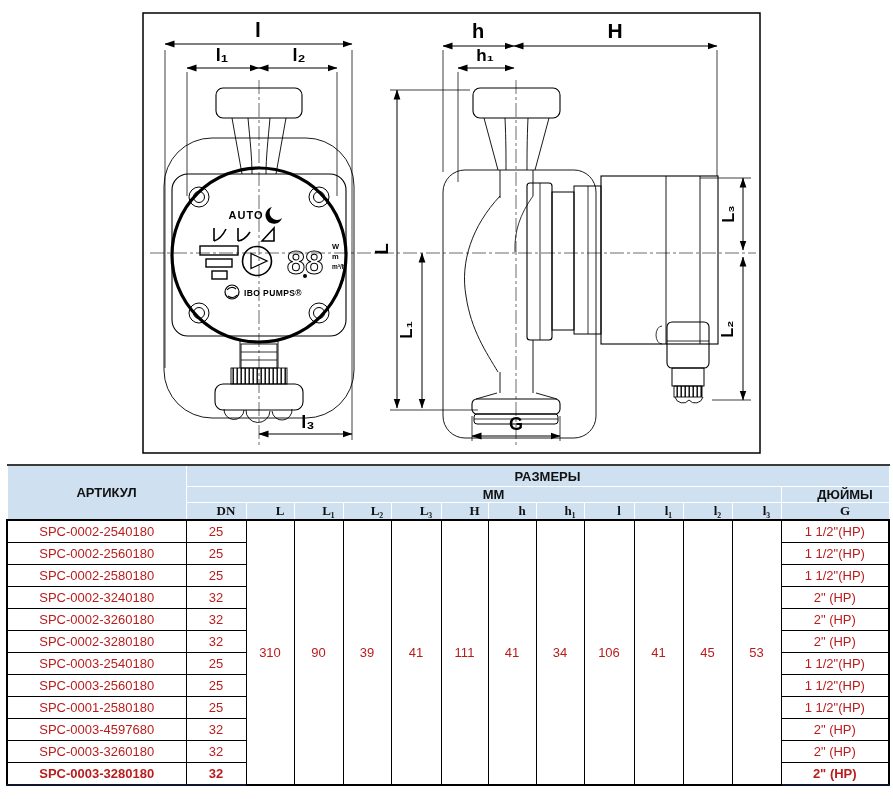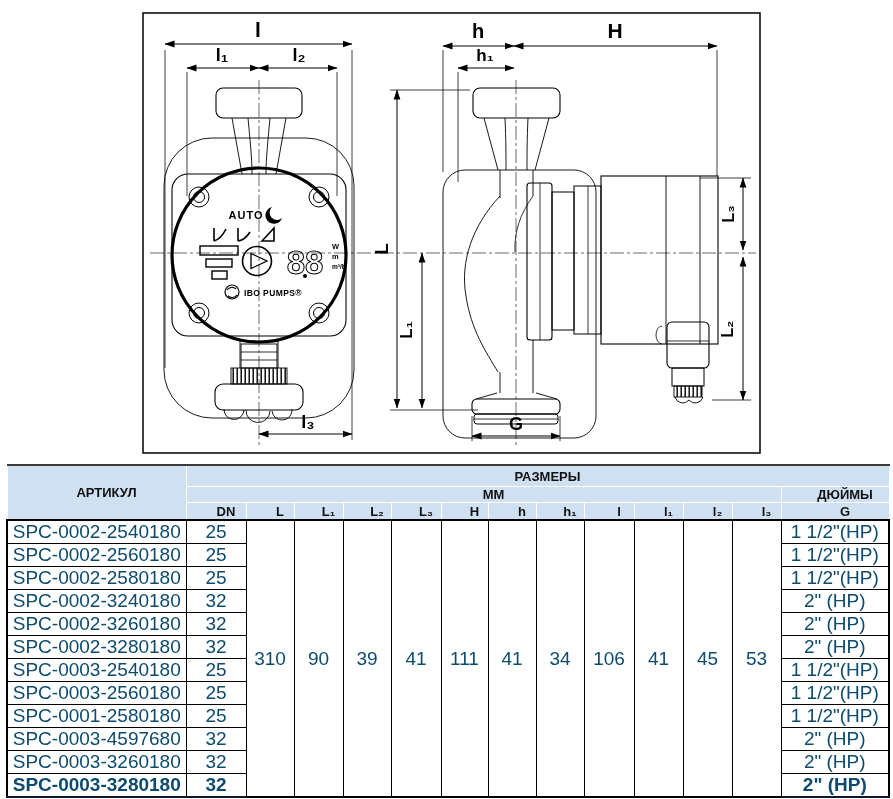--- a/index.html
+++ b/index.html
@@ -8,22 +8,22 @@
   svg text{font-family:"Liberation Sans","DejaVu Sans",sans-serif;}
   .dimlbl{font-weight:bold;fill:#000;}
   
   #tblwrap{position:absolute;left:6px;top:464px;}
   table{border-collapse:collapse;table-layout:fixed;width:882px;}
   th,td{padding:0;margin:0;overflow:hidden;white-space:nowrap;}
   thead th{background:#cfe0f1;border:1.5px solid #fff;font-size:13px;font-weight:bold;color:#111;
     text-align:center;padding-left:20px;}
   thead tr.r1 th{height:20px;border-top:2px solid #3a3a3a;}
   thead tr.r2 th{height:15px;}
-  thead tr.r3 th{height:16px;}
-  tbody td{border:1px solid #000;font-size:19px;color:#0c4a6e;text-align:center;height:21px;
+  thead tr.r3 th{height:16px;font-family:Liberation Serif, serif;}
+  tbody td{border:1px solid #000;font-size:13px;color:#b91c1c;text-align:center;height:21px;
     vertical-align:middle;background:#fff;}
   tbody tr:first-child td{border-top:2.5px solid #000;}
   tbody td.first{border-left:2px solid #000;}
   tbody td.last{border-right:2px solid #000;}
   tbody tr:last-child td{border-bottom:2px solid #0f172a;font-weight:bold;}
   tbody td.mcell{border-bottom:2px solid #000;}
 </style>
 </head>
 <body>
 

